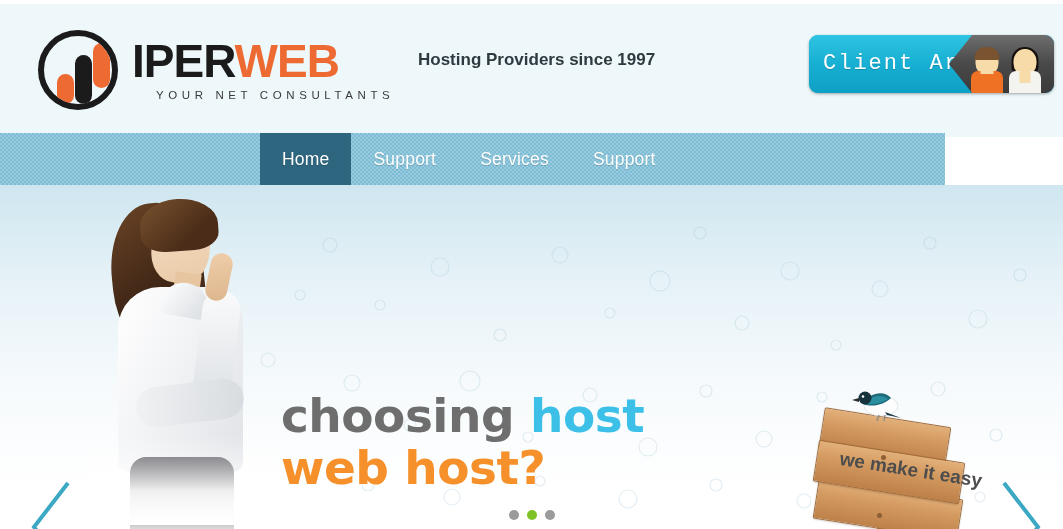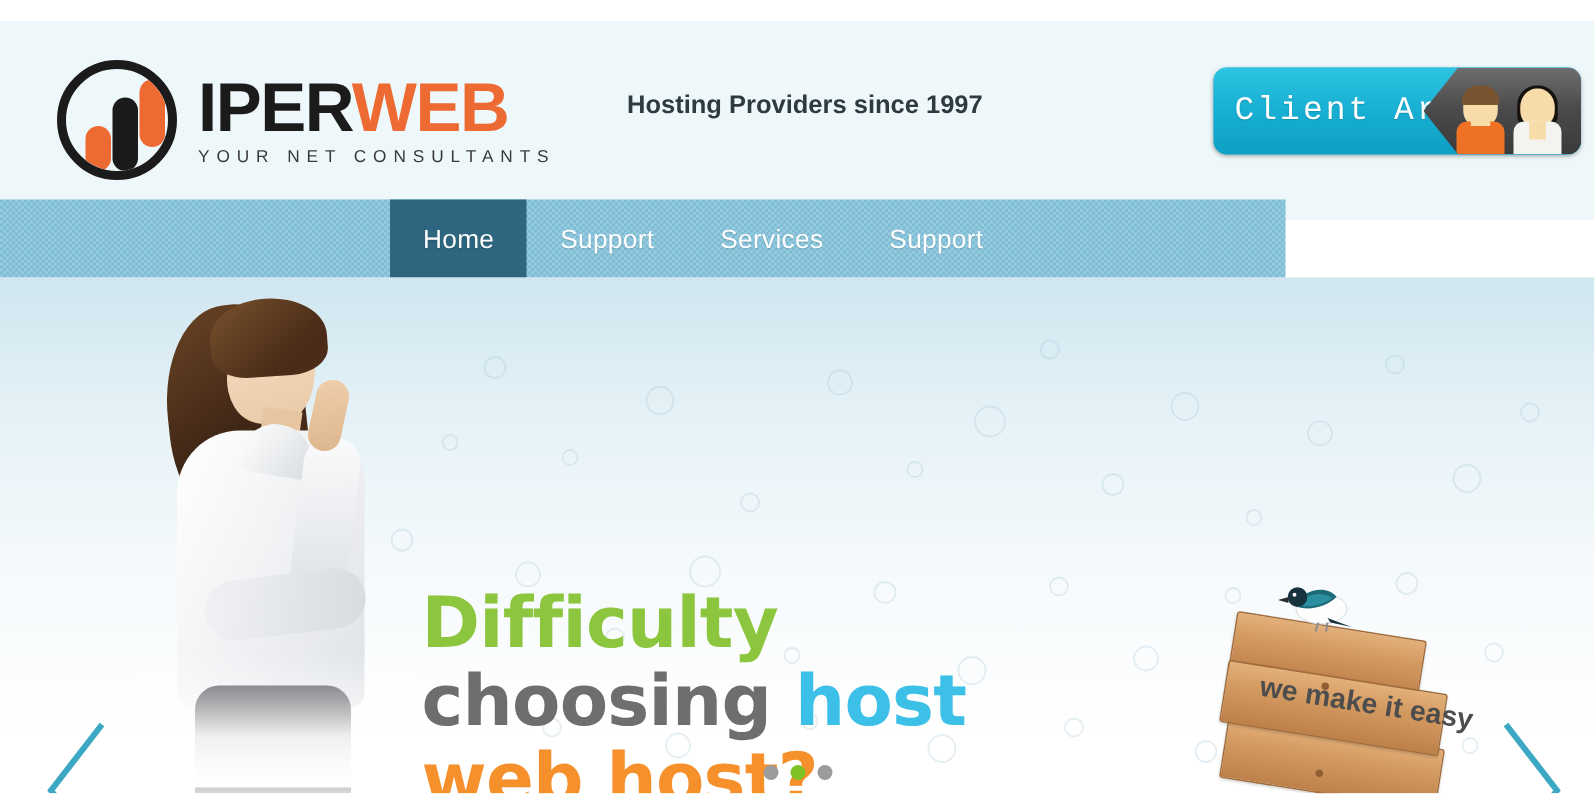--- a/index.html
+++ b/index.html
@@ -17,21 +17,21 @@
     position: relative;
     width: 1063px;
     height: 529px;
     overflow: hidden;
     background: #ffffff;
   }
 
   
   .header {
     position: absolute;
-    left: 0; top: 14px;
+    left: 0; top: 4px;
     width: 1063px;
     height: 133px;
     background: #eef8fb;
     text-decoration: underline;
   }
 
   .logo-wrap {
     position: absolute;
     left: 38px; top: 26px;
     display: flex;
@@ -76,20 +76,21 @@
     color: #1b1b1b;
     font-family: "Liberation Sans", sans-serif;
   }
   .logo-title .orange { color: #ee6a33; }
   .logo-sub {
     margin-top: 6px;
     font-size: 11.5px;
     letter-spacing: 4.6px;
     color: #3a3a3a;
     font-family: "Liberation Sans", sans-serif;
+    margin-left: 24px;
   }
 
   .tagline {
     position: absolute;
     left: 418px; top: 46px;
     font-size: 17px;
     font-weight: bold;
     color: #2f3a40;
     letter-spacing: 0px;
     white-space: nowrap;
@@ -184,21 +185,21 @@
     transform: translateX(-50%);
     width: 13px; height: 6px;
     background: #f7dca9;
     z-index: 3;
   }
 
   
   .nav {
     position: absolute;
     left: 0; top: 133px;
-    width: 857px; height: 52px;
+    width: 945px; height: 52px;
     background-color: #7cbdd5;
     background-image:
       linear-gradient(45deg, rgba(255,255,255,0.22) 25%, transparent 25%, transparent 75%, rgba(255,255,255,0.22) 75%),
       linear-gradient(45deg, rgba(255,255,255,0.22) 25%, transparent 25%, transparent 75%, rgba(255,255,255,0.22) 75%);
     background-size: 4px 4px;
     background-position: 0 0, 2px 2px;
     display: flex;
     align-items: stretch;
     padding-left: 260px;
     box-sizing: border-box;
@@ -531,23 +532,20 @@
       <span class="w-collar"></span>
       <span class="w-forearm"></span>
       <span class="w-hand"></span>
       <span class="w-arm"></span>
       <span class="w-pants"></span>
       <span class="w-fade"></span>
     </div>
 
     <div class="headline">
       <div class="line">
-        <span class="hl-green">Difficulty</span>
-      </div>
-      <div class="line">
         <span class="hl-gray">choosing</span>
         <span class="hl-cyan">host</span>
       </div>
       <div class="line">
         <span class="hl-orange">web host?</span>
       </div>
     </div>
 
     <div class="signpost">
       <span class="post"></span>

